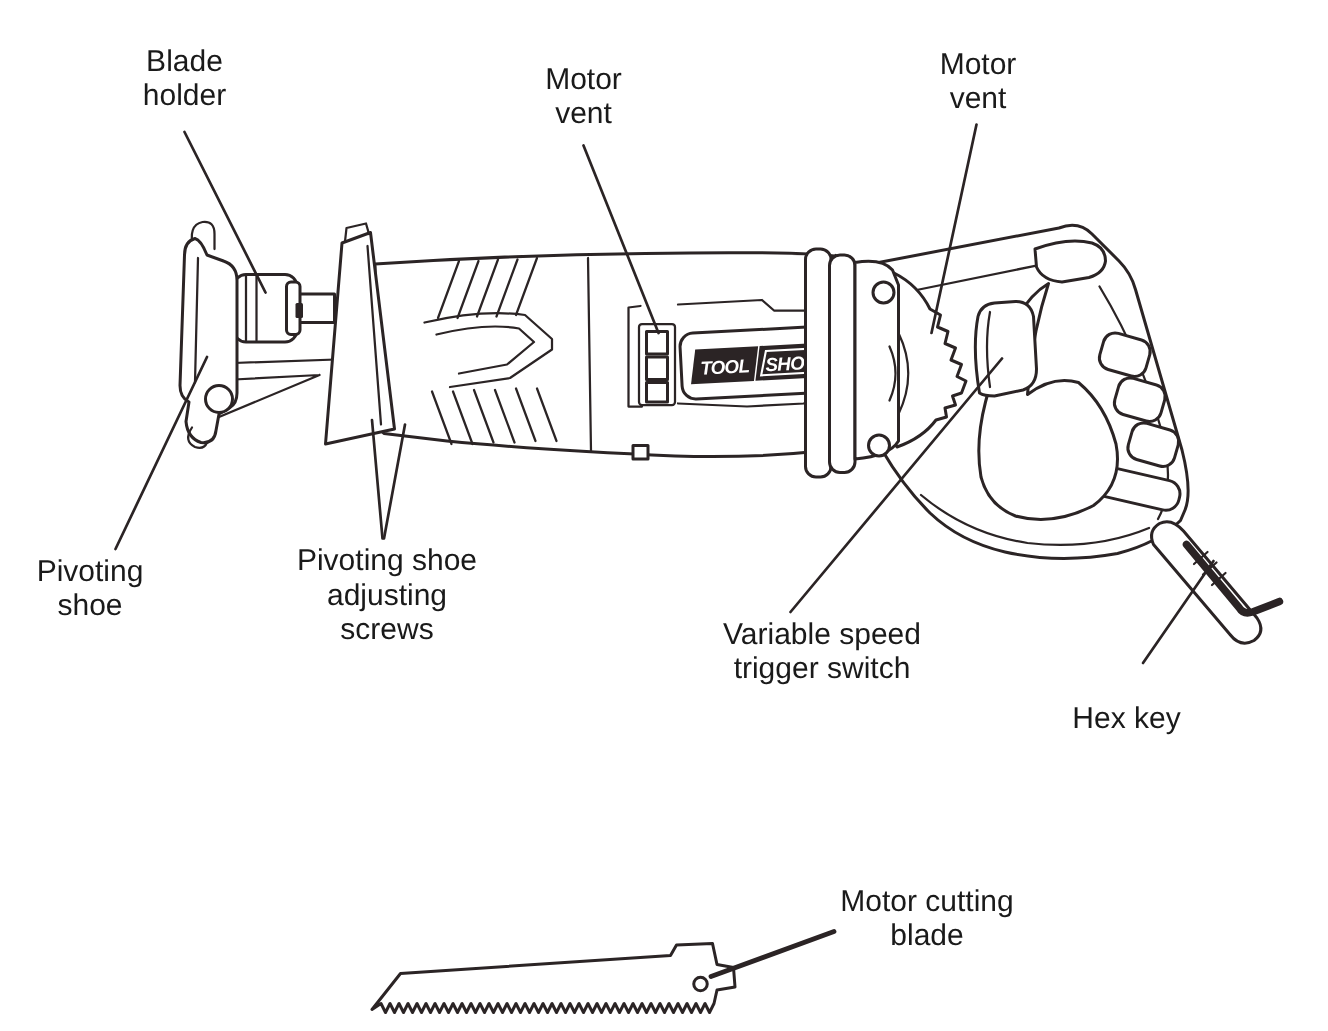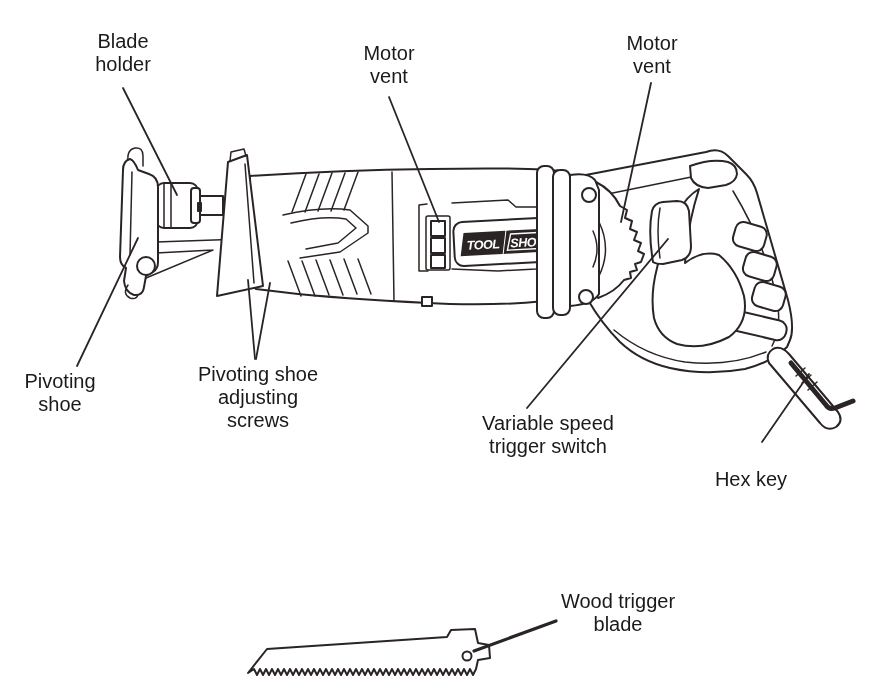--- a/index.html
+++ b/index.html
@@ -174,16 +174,16 @@
   <div class="label lbl-motor-vent-right">Motor
 vent</div>
   <div class="label lbl-pivoting-shoe">Pivoting
 shoe</div>
   <div class="label lbl-adjusting-screws">Pivoting shoe
 adjusting
 screws</div>
   <div class="label lbl-variable-speed">Variable speed
 trigger switch</div>
   <div class="label lbl-hex-key">Hex key</div>
-  <div class="label lbl-wood-blade">Wood trigger
+  <div class="label lbl-wood-blade">Motor cutting
 blade</div>
 
 </div>
 
 </body></html>

